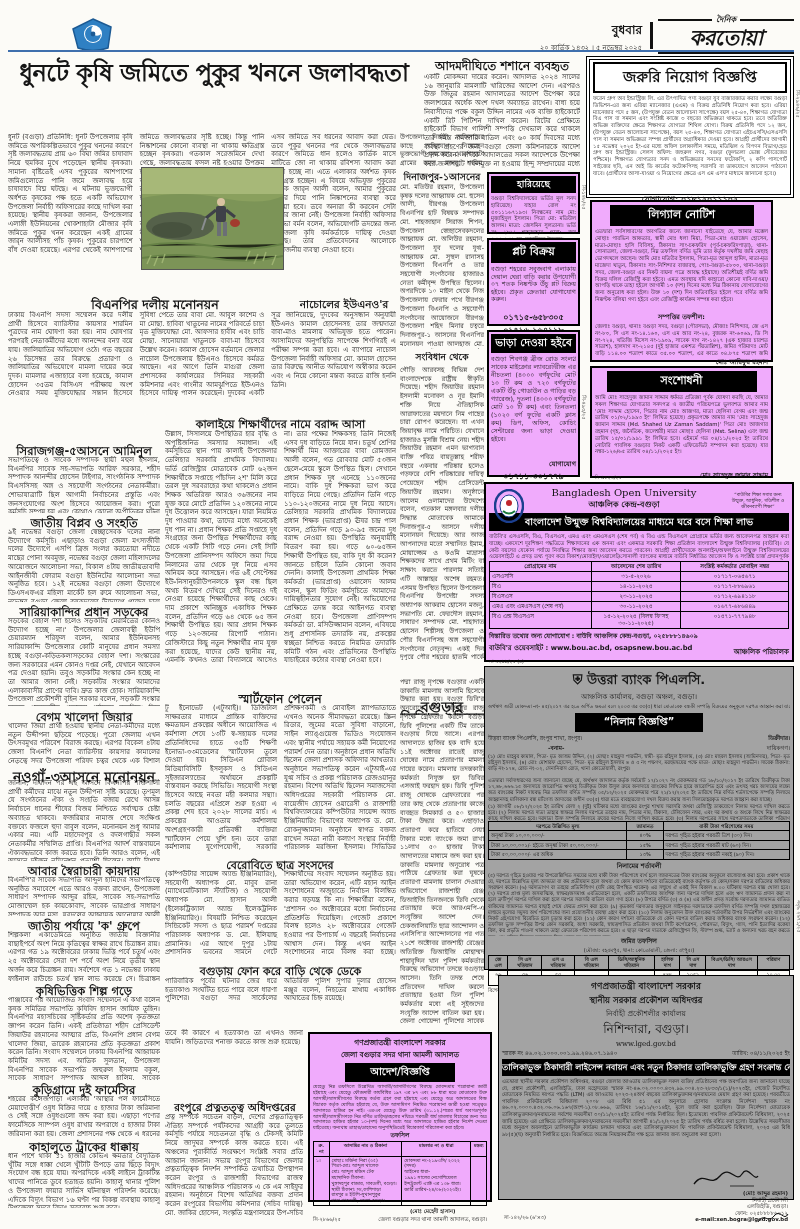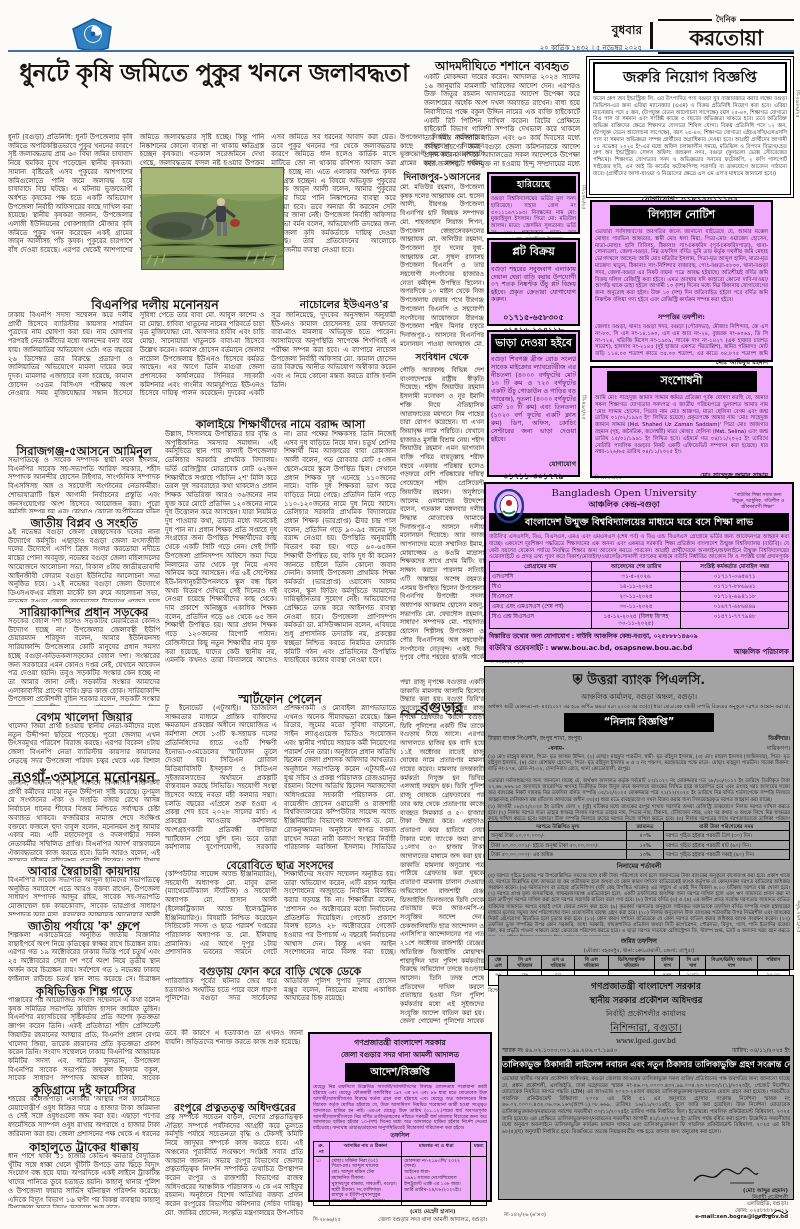--- a/index.html
+++ b/index.html
@@ -37,21 +37,21 @@
       <circle cx="23" cy="16" r="9" fill="#ffffff"></circle>
       <path d="M23 8 a8 8 0 1 0 8 8 a5 5 0 1 1 -8 -8" fill="#2f80c3"></path>
       <circle cx="23" cy="16" r="2.4" fill="#1c5a94"></circle>
     </svg>
   </div>
   <div class="abs" style="left:470px;top:21px;width:172px;text-align:right;">
     <div style="font-size:12px;font-weight:bold;">বুধবার</div>
     <div style="font-size:6.8px;margin-top:1px;">২০ কার্তিক ১৪৩২ । ৫ নভেম্বর ২০২৫</div>
   </div>
   <div class="abs" style="left:650px;top:22px;width:3px;height:27px;background:#111;"></div>
-  <div class="abs" style="left:658px;top:13px;width:136px;text-align:center;border-bottom:2.5px solid #111;padding-bottom:2px;">
+  <div class="abs" style="left:658px;top:13px;width:136px;text-align:center;border-bottom:2.5px solid #111;padding-bottom:2px;font-style:italic;">
     <div style="font-size:8px;font-weight:bold;display:flex;align-items:center;gap:4px;justify-content:center;">
       <span style="flex:1;border-top:2px solid #111;"></span>
       <span>দৈনিক</span>
       <span style="flex:1;border-top:2px solid #111;"></span>
     </div>
     <div style="font-size:21px;font-weight:bold;letter-spacing:-0.5px;line-height:24px;">করতোয়া</div>
   </div>
   <div class="abs" style="left:8px;top:50px;width:786px;height:2px;background:#3f6fad;"></div>
 
   <div class="abs" style="left:8px;top:57px;width:412px;text-align:center;font-weight:bold;font-size:24px;line-height:33px;letter-spacing:-0.5px;overflow:hidden;height:70px;">
@@ -246,21 +246,21 @@
     <div style="font-size:6.2px;font-weight:bold;margin-top:2px;">বিস্তারিত তথ্যের জন্য যোগাযোগ : বাউবি আঞ্চলিক কেন্দ্র-বগুড়া, ০২৫৮৮৮১৪৬০৯</div>
     <div style="font-size:6.8px;font-weight:bold;">বাউবি'র ওয়েবসাইট : www.bou.ac.bd, osapsnew.bou.ac.bd</div>
     <div class="rgt" style="font-size:7px;font-weight:bold;margin-top:-8px;">আঞ্চলিক পরিচালক</div>
     <div style="font-size:4.8px;">সা-৬২৯৯/২৫ (৪)</div>
   </div>
 
   <div class="abs bx1" style="left:484px;top:666px;width:310px;height:304px;padding:3px;">
     <div class="ctr" style="font-size:13px;font-weight:bold;white-space:nowrap;overflow:hidden;"><span>⛨</span> <span>উত্তরা ব্যাংক পিএলসি.</span></div>
     <div class="ctr" style="font-size:7px;">আঞ্চলিক কার্যালয়, বগুড়া অঞ্চল, বগুড়া।</div>
     <div class="ctr" style="font-size:4.8px;overflow:hidden;white-space:nowrap;">অর্থঋণ জারী মোকদ্দমা নং- ৪৫/২০১৭ এর হতে অর্পিত ক্ষমতা বলে ২০০৩ এর ৩৩(৫) ধারা মোতাবেক বন্ধকী সম্পত্তি বিক্রয়ের অনুকূলে দরপত্র আহ্বান করা যাচ্ছে।</div>
-    <div class="bar" style="font-size:10px;width:150px;margin:2px auto;padding:1px 0;">“নিলাম বিজ্ঞপ্তি”</div>
+    <div class="bar" style="font-size:10px;width:128px;margin:2px auto;padding:1px 0;">“নিলাম বিজ্ঞপ্তি”</div>
     <div style="display:flex;justify-content:space-between;font-size:5.6px;">
       <span>উত্তরা ব্যাংক পিএলসি, রংপুর শাখা, রংপুর।</span>
       <span style="font-weight:bold;">ডিক্রীদার।</span>
     </div>
     <div style="display:flex;justify-content:space-between;font-size:5.8px;">
       <span style="font-weight:bold;margin-left:60px;">-বনাম-</span>
       <span>দায়িকগণ।</span>
     </div>
     <div class="bt3" style="height:24px;font-size:4.9px;line-height:6.2px;">(১) মোঃ মাহবুব কামাল, পিতা- মৃত আজম উদ্দিন, (২) মোছাঃ মাহমুদা পারভীন, স্বামী- মৃত রহিদুল ইসলাম, (৩) মোঃ মহুবল ইসলাম (জামিনদার), পিতা- মৃত রহিদুল ইসলাম, (৪) মোঃ মোশারফ হোসেন, পিতা- মৃত রহিদুল ইসলাম ৪ ও ৫ নং পক্ষগণ, মরহুমদ্বয়ের পক্ষে মাতা- মোছাঃ মাহমুদা পারভীন। সাবেক ঠিকানা: বাড়ি নং-১৭৪, রোড নং-০২, সেনানিবাস রোড, থানা কোতোয়ালী, রংপুর।</div>
     <div class="bt3" style="height:26px;font-size:4.9px;line-height:6.2px;">এতদ্বারা সর্বসাধারণের জন্য জানানো যাচ্ছে যে, অর্থঋণ আদালত কর্তৃক সর্বমোট ১৭/১০২৭ নং মোকদ্দমার গত ১৮/১০/২০১৭ ইং তারিখে ডিক্রীকৃত টাকা ১৭,৪৮,৬৬৬.১৫ অনাদায়ে আরোপিত ঋণসহ ডিক্রীকৃত টাকা উসুল ক্রমে অনাদায়ে ব্যাংকের লিখিত হারে আরোপিত হবে এবং তৎসহ খরচ আদায়ের লক্ষ্যে অত্র ব্যাংকের নিকট দায়বদ্ধ নিম্ন তফসিল বর্ণিত সম্পত্তি ০৫/১২/২০২৫ মোকদ্দমার পরে ২১/১২/২০২৫ ইং তারিখে নিম্ন বর্ণিত শর্তসাপেক্ষে সম্পত্তি নিলামে আহ্বানসহ মালিকানা বন্ধ মর্টগেজ আদায়ের অধীন ৩৩(৫) ধারা মতে ব্যবহারযোগ্য দখল বিক্রয় করার জন্য সিলমোহরকৃত দরপত্র আহ্বান করা যাচ্ছে।</div>
@@ -366,21 +366,21 @@
       <span style="text-align:center;font-size:5.4px;">
         <b>(মোঃ মেহেদী হাসান)</b><br><span>জেলা বগুড়ার সদর থানা আমলী আদালত, বগুড়া।</span>
       </span>
     </div>
   </div>
 
   <div class="abs bx1" style="left:498px;top:975px;width:296px;height:225px;padding:3px;">
     <div class="ctr" style="font-size:9px;font-weight:bold;">গণপ্রজাতন্ত্রী বাংলাদেশ সরকার</div>
     <div class="ctr" style="font-size:8.5px;font-weight:bold;">স্থানীয় সরকার প্রকৌশল অধিদপ্তর</div>
     <div class="ctr" style="font-size:7.5px;">নির্বাহী প্রকৌশলীর কার্যালয়</div>
-    <div class="ctr" style="font-size:10px;text-decoration:underline;">নিশিন্দারা, বগুড়া।</div>
+    <div class="ctr" style="font-size:12px;">নিশিন্দারা, বগুড়া।</div>
     <div class="ctr" style="font-size:7px;font-family:'DejaVu Serif','Liberation Serif',serif;">www.lged.gov.bd</div>
     <div style="display:flex;justify-content:space-between;font-size:5.6px;margin-top:1px;">
       <span>স্মারক নং ৪৬.০২.১০০০.০০১.৯৯.২৪৬.০৭.১৯৪০</span>
       <span>তারিখ: ০৪/১১/২০২৫ ইং</span>
     </div>
     <div class="bar" style="font-size:8.2px;padding:2px 0;margin-top:1px;">তালিকাভুক্ত ঠিকাদারী লাইসেন্স নবায়ন এবং নতুন ঠিকাদার তালিকাভুক্তি গ্রহণ সংক্রান্ত নোটিশ</div>
     <div class="bt3" style="height:92px;margin-top:2px;font-size:5.1px;line-height:6.6px;">এতদ্বারা স্থানীয় সরকার প্রকৌশল অধিদপ্তর, বগুড়া জেলার আওতায় তালিকাভুক্ত সকল ব্যক্তি/ প্রতিষ্ঠানের পক্ষ অবগতির জন্য জানানো যাচ্ছে যে, প্রধান প্রকৌশলী, এলজিইডি, ঢাকা মহোদয়ের স্মারক নং-৪৬.০২.০০০০.৪৩২.৯৯.০০৪.২৩-২৮৩৩/১(১)/২০২৩ইং, গেজেট নির্দেশিত মোতাবেক নিয়মিত দরপত্র পদ্ধতি (LTM) এর আওতায় ২০২৩-২৪অর্থ বছরের তালিকাভুক্তকরণ/নবায়নের মেয়াদ গ্রহণ করা হয়েছে। পরবর্তীতে পাবলিক প্রকিউরমেন্ট বিধিমালা ২০০৮ এর বিধি ৫১ এর অনুসারে হোসাব সংক্রান্ত নির্দেশনা স্মারক নং ৪৬.০২.০০০০.৪৩২.০৬.০৬.১৬৭(অংশ-১).০৮.৬৬৯, তারিখঃ ১৬/১১/২০১৪ইং, মূলে জারি করা হয়েছিল। উক্ত নির্দেশনা মোতাবেক তালিকাভুক্তকরণ/নবায়নের সর্বশেষ সময়সীমা ৩০/১১/২০২৫ইং তারিখ পর্যন্ত নির্ধারিত ছিল। ইতোমধ্যে পাবলিক প্রকিউরমেন্ট বিধিমালা, ২০২৫ জারি হয়েছে। এর প্রেক্ষিতে তালিকাভুক্তকরণ/নবায়নের সময়সীমা আগামী ৪১/১২/২০২৫ ইং তারিখ পর্যন্ত বর্ধিত করা হলো। উল্লেখিত সময়সীমার মধ্যে অনুরূপ অফলাইনে তালিকাভুক্তি কার্যক্রম চলমান থাকবে এবং তালিকাভুক্তকরণ ফি পাবলিক প্রকিউরমেন্ট বিধিমালা, ২০২৫ এর বিধি ৯৮(৫)(ঘ) অনুযায়ী নির্ধারিত হবে। বিজ্ঞপ্তিতে অত্যন্ত নিয়ন্ত্রকবর্তীর পক্ষ হতে জানার জন্য অনুরোধ করা হলো।</div>
     <div style="position:relative;height:52px;">
       <svg class="abs" style="right:30px;top:-2px;" width="70" height="22" viewBox="0 0 70 22">
         <path d="M4 16 C14 2 20 20 30 8 S46 16 52 6 S64 14 68 8" stroke="#111" stroke-width="1.3" fill="none"></path>

